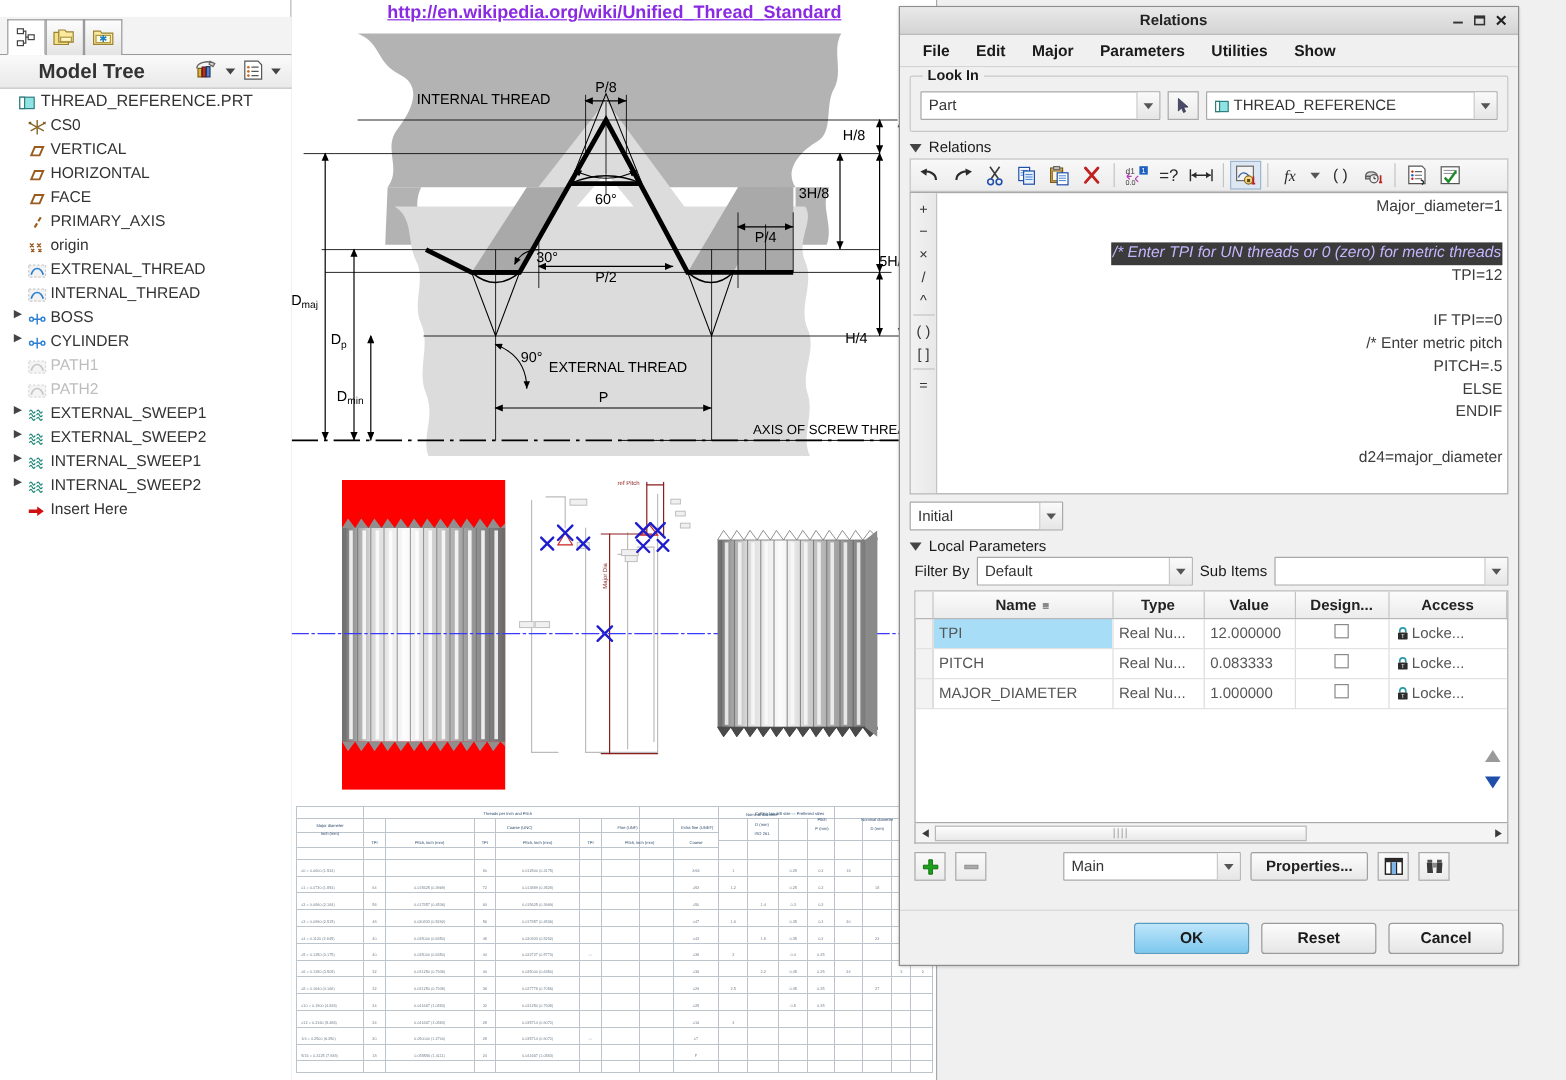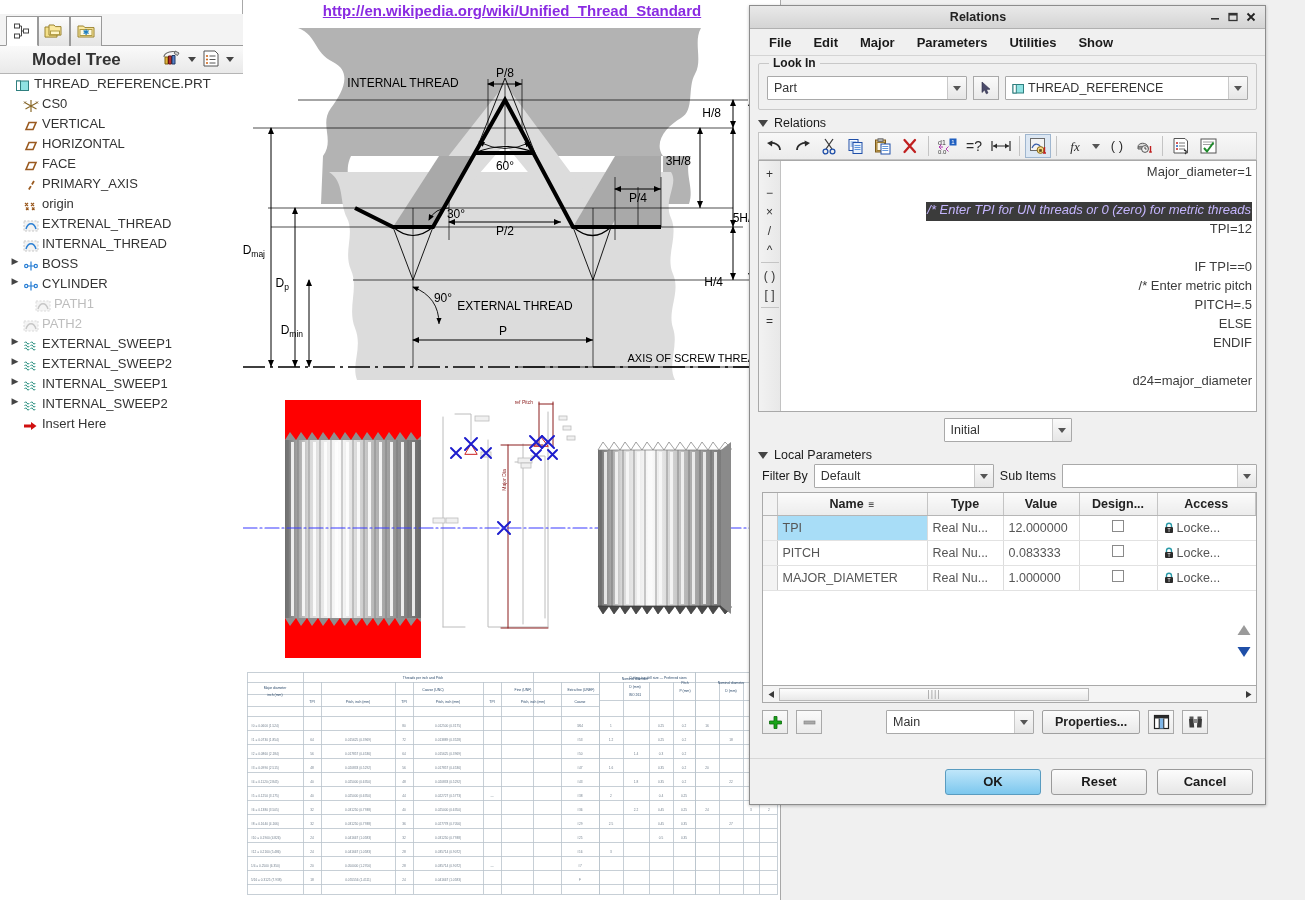--- a/index.html
+++ b/index.html
@@ -120,21 +120,21 @@
   #rel-editor-wrap { margin:0 8px; display:flex; height:252px; border:1px solid #a9a9a9; background:#fff; }
   #rel-vbar { width:22px; background:linear-gradient(90deg,#f2f2f2,#e8e8e8); border-right:1px solid #c2c2c2;
               display:flex; flex-direction:column; align-items:center; padding-top:3px; }
   .vb { width:20px; height:19px; display:flex; align-items:center; justify-content:center;
         font-size:12px; color:#333; }
   .vb-sep { width:18px; height:1px; background:#c4c4c4; margin:3px 0; }
   #rel-text { flex:1; padding:3px 4px; overflow:hidden;text-align:right; }
   .codeline { height:19px; font-size:13px; color:#3c3c3c; white-space:pre; font-family:"Liberation Sans", sans-serif; }
   .codeline.sel { background:#3b3b3b; color:#c4b5fd; display:inline-block; padding:0 1px;font-style:italic; }
 
-  #initial-row { display:flex; justify-content:center; margin:6px 8px 0 8px; }
+  #initial-row { display:flex; justify-content:flex-start; margin:6px 8px 0 8px; }
   #initial-combo { width:128px; }
 
   
   #lp-filter { display:flex; align-items:center; gap:6px; margin:2px 8px 0 12px; }
   #lp-filter .lbl { font-size:12.5px; color:#1a1a1a; }
   #lp-filter-combo { width:180px; }
   #lp-sub-combo { flex:1; }
 
   #lp-table-wrap { margin:4px 8px 0 12px; border:1px solid #a9a9a9; background:#fff; height:194px; position:relative; }
   table.lp { border-collapse:collapse; width:100%; table-layout:fixed; }
@@ -334,21 +334,21 @@
           <span class="arrow">▶</span>
           <span class="ticon">
             <svg width="16" height="16" viewBox="0 0 16 16">
               <circle cx="3.2" cy="8" r="1.6" fill="none" stroke="#2a7fd4" stroke-width="1.2"></circle>
               <circle cx="12.8" cy="8" r="1.6" fill="none" stroke="#2a7fd4" stroke-width="1.2"></circle>
               <path d="M5 8 h6 M8 3.5 v9" stroke="#2a7fd4" stroke-width="1.2"></path>
             </svg>
           </span>
           <span class="tlabel">CYLINDER</span>
         </div>
-        <div class="tnode dim" style="padding-left: 20px;">
+        <div class="tnode dim" style="padding-left: 8px;">
           <span class="tspacer"></span>
           <span class="ticon">
             <svg width="16" height="16" viewBox="0 0 16 16">
               <rect x="1" y="3" width="14" height="10" fill="#f4f4f4" stroke="#dadada" stroke-dasharray="2,1.5"></rect>
               <path d="M3 11 C5 4, 11 4, 13 11" stroke="#c6c6c6" stroke-width="1.4" fill="none"></path>
             </svg>
           </span>
           <span class="tlabel">PATH1</span>
         </div>
         <div class="tnode dim" style="padding-left: 8px;">

